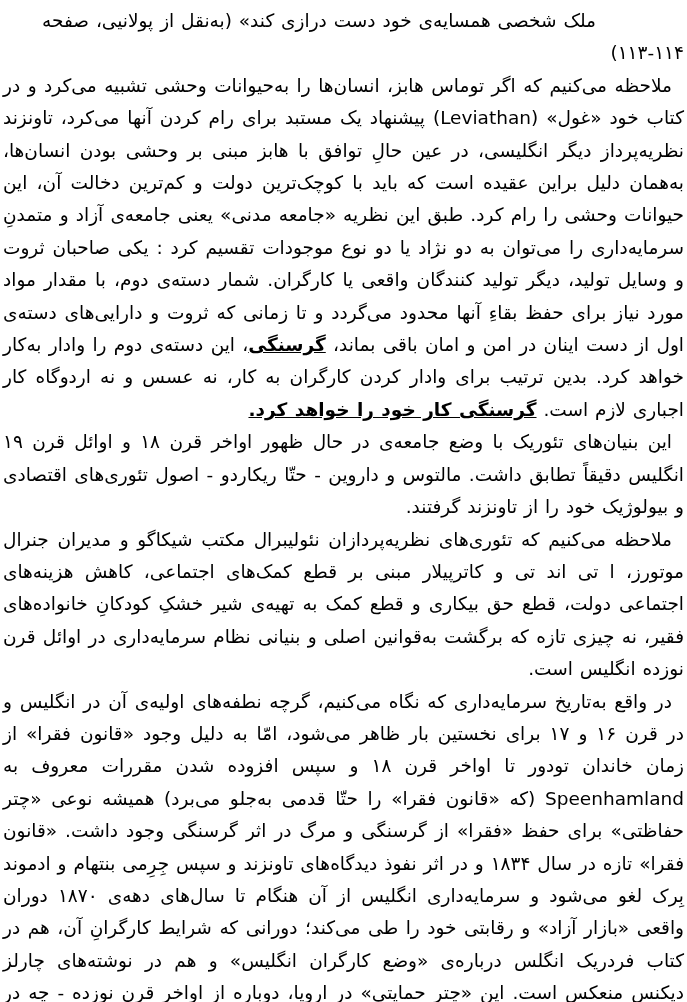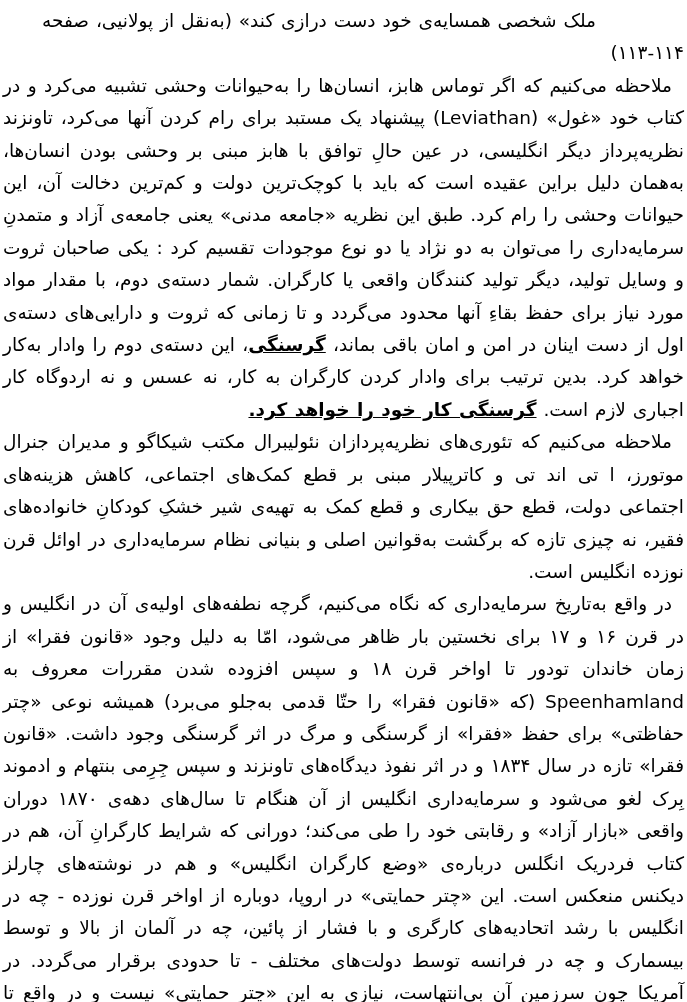--- a/index.html
+++ b/index.html
@@ -41,15 +41,16 @@
     font-weight: bold;
     text-decoration: underline;
   }
 </style>
 </head>
 <body>
 
 <div class="page">
   <p class="quote-end"><span>ملک شخصی همسایه‌ی خود دست درازی کند» (به‌نقل از پولانیی، صفحه ۱۱۴-۱۱۳)</span></p>
   <p class="para"><span>ملاحظه می‌کنیم که اگر توماس هابز، انسان‌ها را به‌حیوانات وحشی تشبیه می‌کرد و در کتاب خود «غول» (Leviathan) پیشنهاد یک مستبد برای رام کردن آنها می‌کرد، تاونزند نظریه‌پرداز دیگر انگلیسی، در عین حالِ توافق با هابز مبنی بر وحشی بودن انسان‌ها، به‌همان دلیل براین عقیده است که باید با کوچک‌ترین دولت و کم‌ترین دخالت آن، این حیوانات وحشی را رام کرد. طبق این نظریه «جامعه مدنی» یعنی جامعه‌ی آزاد و متمدنِ سرمایه‌داری را می‌توان به دو نژاد یا دو نوع موجودات تقسیم کرد : یکی صاحبان ثروت و وسایل تولید، دیگر تولید کنندگان واقعی یا کارگران. شمار دسته‌ی دوم، با مقدار مواد مورد نیاز برای حفظ بقاءِ آنها محدود می‌گردد و تا زمانی که ثروت و دارایی‌های دسته‌ی اول از دست اینان در امن و امان باقی بماند، </span><span class="b">گرسنگی</span><span>، این دسته‌ی دوم را وادار به‌کار خواهد کرد. بدین ترتیب برای وادار کردن کارگران به کار، نه عسس و نه اردوگاه کار اجباری لازم است. </span><span class="b">گرسنگی کار خود را خواهد کرد.</span></p>
+  <p class="para"><span>این بنیان‌های تئوریک با وضع جامعه‌ی در حال ظهور اواخر قرن ۱۸ و اوائل قرن ۱۹ انگلیس دقیقاً تطابق داشت. مالتوس و داروین - حتّا ریکاردو - اصول تئوری‌های اقتصادی و بیولوژیک خود را از تاونزند گرفتند.</span></p>
   <p class="para"><span>ملاحظه می‌کنیم که تئوری‌های نظریه‌پردازان نئولیبرال مکتب شیکاگو و مدیران جنرال موتورز، ا تی اند تی و کاترپیلار مبنی بر قطع کمک‌های اجتماعی، کاهش هزینه‌های اجتماعی دولت، قطع حق بیکاری و قطع کمک به تهیه‌ی شیر خشکِ کودکانِ خانواده‌های فقیر، نه چیزی تازه که برگشت به‌قوانین اصلی و بنیانی نظام سرمایه‌داری در اوائل قرن نوزده انگلیس است.</span></p>
   <p class="para"><span>در واقع به‌تاریخ سرمایه‌داری که نگاه می‌کنیم، گرچه نطفه‌های اولیه‌ی آن در انگلیس و در قرن ۱۶ و ۱۷ برای نخستین بار ظاهر می‌شود، امّا به دلیل وجود «قانون فقرا» از زمان خاندان تودور تا اواخر قرن ۱۸ و سپس افزوده شدن مقررات معروف به Speenhamland (که «قانون فقرا» را حتّا قدمی به‌جلو می‌برد) همیشه نوعی «چتر حفاظتی» برای حفظ «فقرا» از گرسنگی و مرگ در اثر گرسنگی وجود داشت. «قانون فقرا» تازه در سال ۱۸۳۴ و در اثر نفوذ دیدگاه‌های تاونزند و سپس جِرِمی بنتهام و ادموند بِرک لغو می‌شود و سرمایه‌داری انگلیس از آن هنگام تا سال‌های دهه‌ی ۱۸۷۰ دوران واقعی «بازار آزاد» و رقابتی خود را طی می‌کند؛ دورانی که شرایط کارگرانِ آن، هم در کتاب فردریک انگلس درباره‌ی «وضع کارگران انگلیس» و هم در نوشته‌های چارلز دیکنس منعکس است. این «چتر حمایتی» در اروپا، دوباره از اواخر قرن نوزده - چه در انگلیس با رشد اتحادیه‌های کارگری و با فشار از پائین، چه در آلمان از بالا و توسط بیسمارک و چه در فرانسه توسط دولت‌های مختلف - تا حدودی برقرار می‌گردد. در آمریکا چون سرزمین آن بی‌انتهاست، نیازی به این «چتر حمایتی» نیست و در واقع تا پیش از «بحران بزرگ» بوجود نمی‌آید. وجود این «چتر حفاظتی» که</span></p>
 </div>
 
 </body></html>

